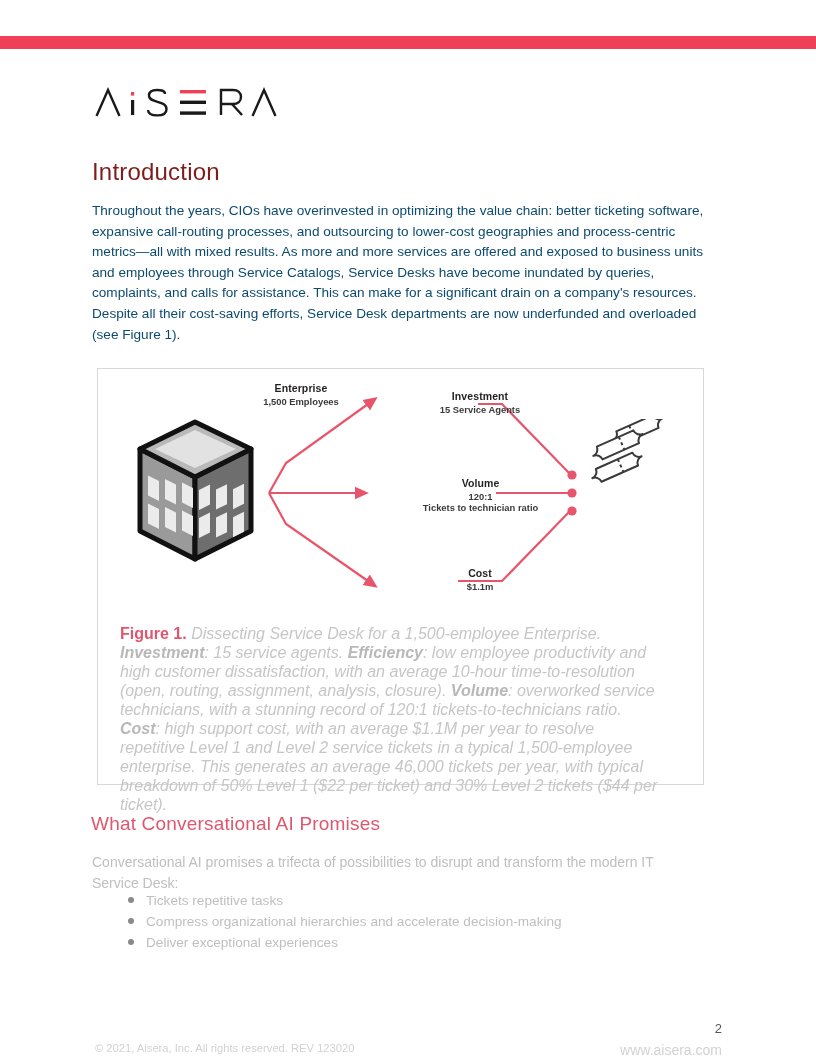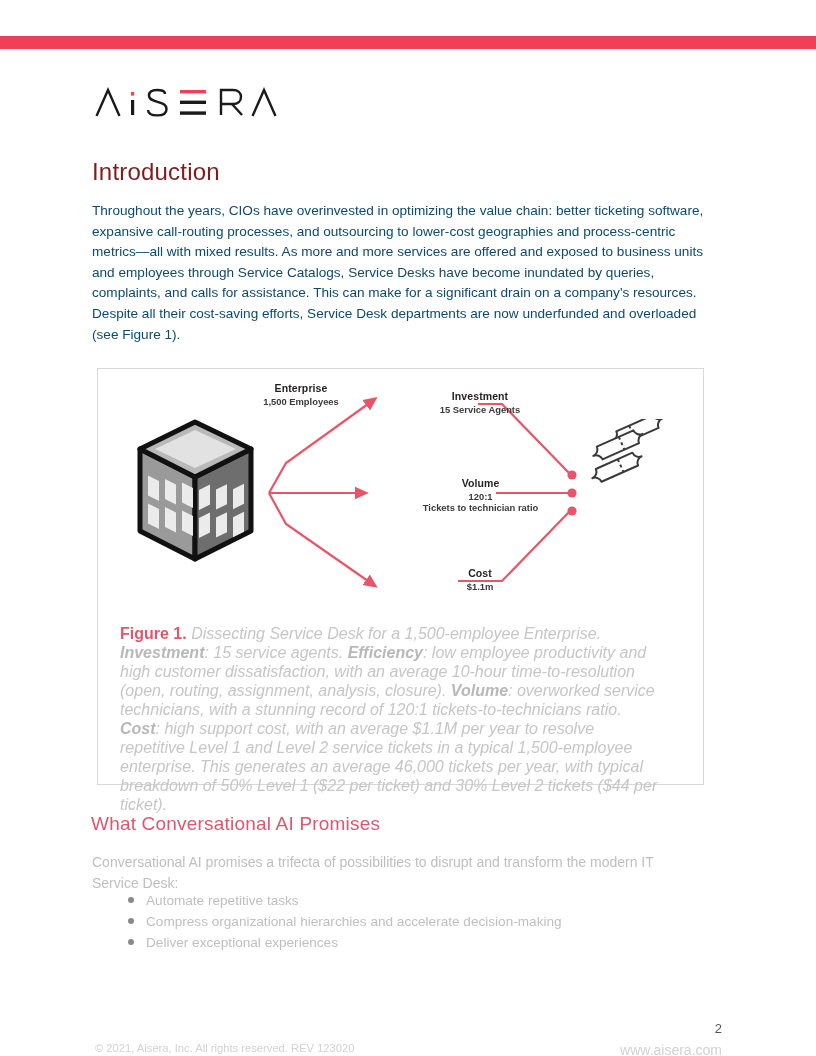--- a/index.html
+++ b/index.html
@@ -320,20 +320,20 @@
   </div>
 
   <div class="caption">
     <span class="figlabel">Figure 1.</span><span id="caption-body"><span> Dissecting Service Desk for a 1,500-employee Enterprise. </span><b>Investment</b><span>: 15 service agents. </span><b>Efficiency</b><span>:  low employee productivity and high customer dissatisfaction, with an average 10-hour time-to-resolution (open, routing, assignment, analysis, closure). </span><b>Volume</b><span>: overworked service technicians, with a stunning record of 120:1 tickets-to-technicians ratio. </span><b>Cost</b><span>: high support cost, with an average $1.1M per year to resolve repetitive Level 1 and Level 2 service tickets in a typical 1,500-employee enterprise. This generates an average 46,000 tickets per year, with typical breakdown of 50% Level 1 ($22 per ticket) and 30% Level 2 tickets ($44 per ticket).</span></span>
   </div>
 </div>
 
 <div class="h-promises">What Conversational AI Promises</div>
 <div class="promises-para">Conversational AI promises a trifecta of possibilities to disrupt and transform the modern IT Service Desk:</div>
 <ul class="promises-list" id="promises-list">
-    <li><span class="bullet"></span><span>Automate repetitive tasks</span></li>
+    <li><span class="bullet"></span><span>Tickets repetitive tasks</span></li>
     <li><span class="bullet"></span><span>Compress organizational hierarchies and accelerate decision-making</span></li>
     <li><span class="bullet"></span><span>Deliver exceptional experiences</span></li>
   </ul>
 
 <div class="page-number">2</div>
 <div class="footer-left">© 2021, Aisera, Inc. All rights reserved. REV 123020</div>
 <div class="footer-right">www.aisera.com</div>
 
 </body></html>

